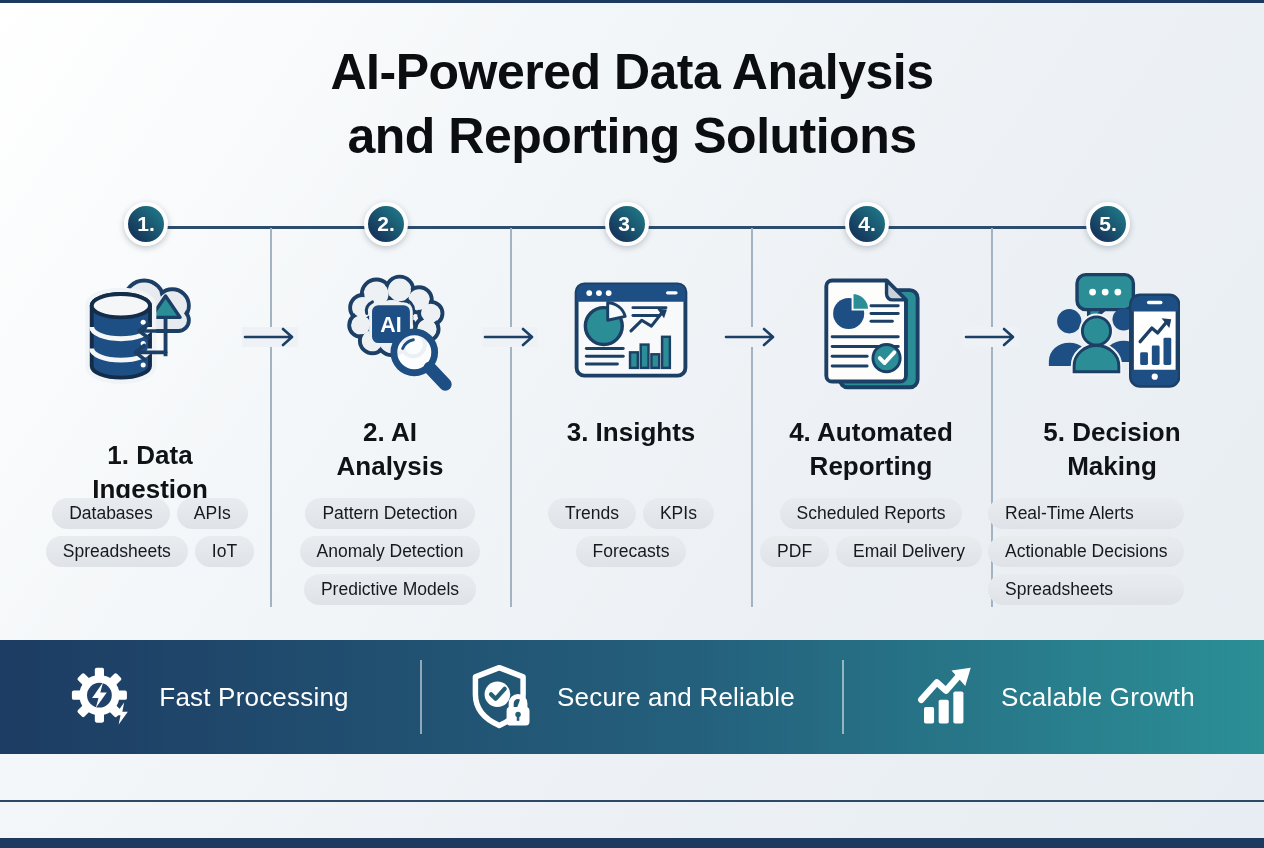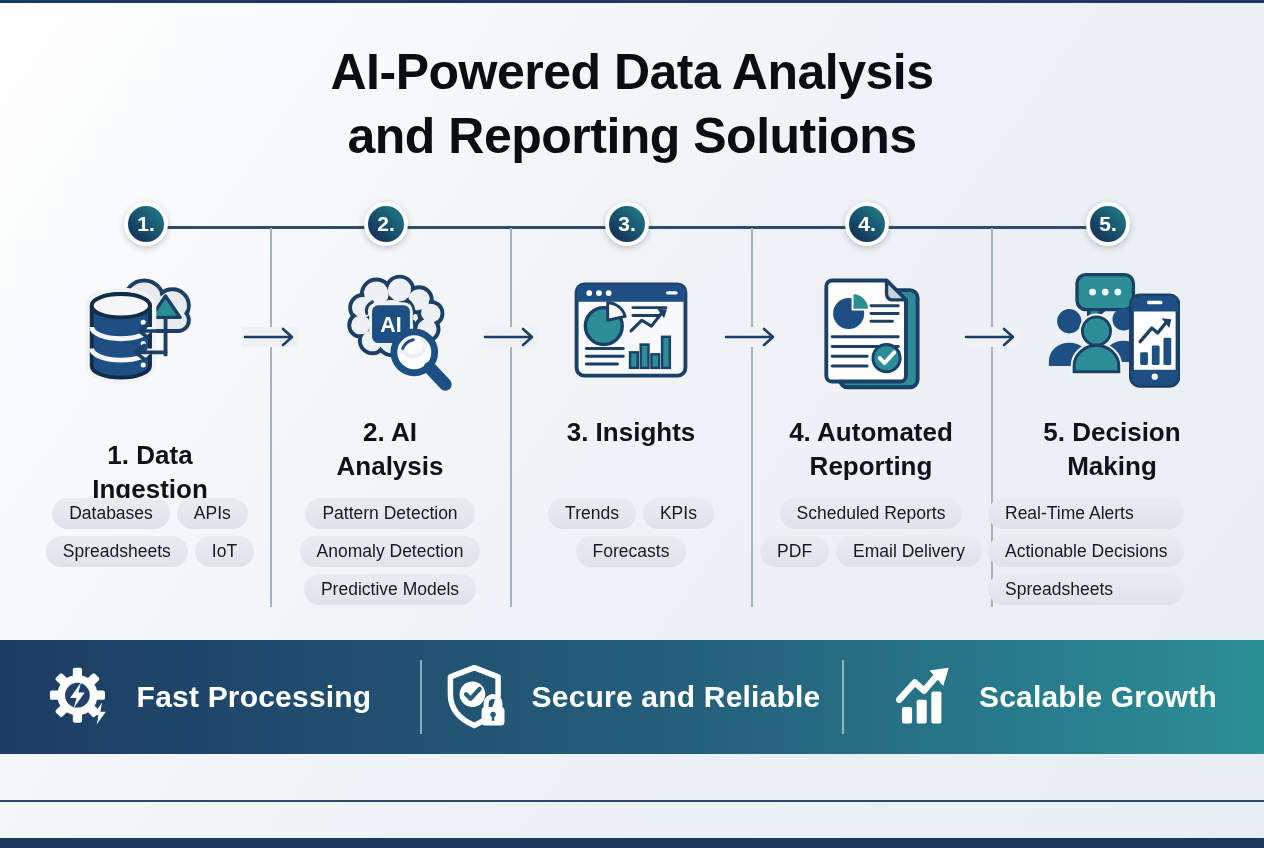--- a/index.html
+++ b/index.html
@@ -40,21 +40,21 @@
   .tags { position:absolute; top:498px; width:240px; display:flex; flex-wrap:wrap;
     justify-content:center; align-content:flex-start; gap:7px; }
   .tg1{left:30px;} .tg2{left:270px;} .tg3{left:511px;} .tg4{left:751px;} .tg5{left:988px;flex-direction:column;}
   .tag { background:linear-gradient(#e9eceF,#dfe3e8); border-radius:17px; padding:6px 17px;
     font-size:17.5px; color:#16191d; white-space:nowrap; line-height:19px; }
 
   .banner { position:absolute; top:640px; left:0; width:100%; height:114px;
     background:linear-gradient(90deg,#1d3c63 0%,#24607c 55%,#2b8f96 100%);
     display:flex; align-items:center; }
   .feature { flex:1; display:flex; align-items:center; justify-content:center; gap:22px; }
-  .feature-label { color:#ffffff; font-size:30px; font-weight:700; letter-spacing:.2px; }
+  .feature-label { color:#ffffff; font-size:26px; font-weight:400; letter-spacing:.2px; }
   .banner-divider { width:2px; height:74px; background:rgba(255,255,255,.5); }
 
   .footer-line { position:absolute; top:800px; left:0; width:100%; height:2px; background:#2c4a68; }
   .tagline-pill { position:absolute; top:774px; left:50%; transform:translateX(-50%);
     background:#ffffff; border:1px solid #e2e6ea; border-radius:28px; height:54px;
     display:flex; align-items:center; padding:0 40px; white-space:nowrap;
     box-shadow:0 3px 10px rgba(30,50,70,.10);
     font-size:23px; font-weight:800; color:#0d0f12; }
 </style>
 </head>

